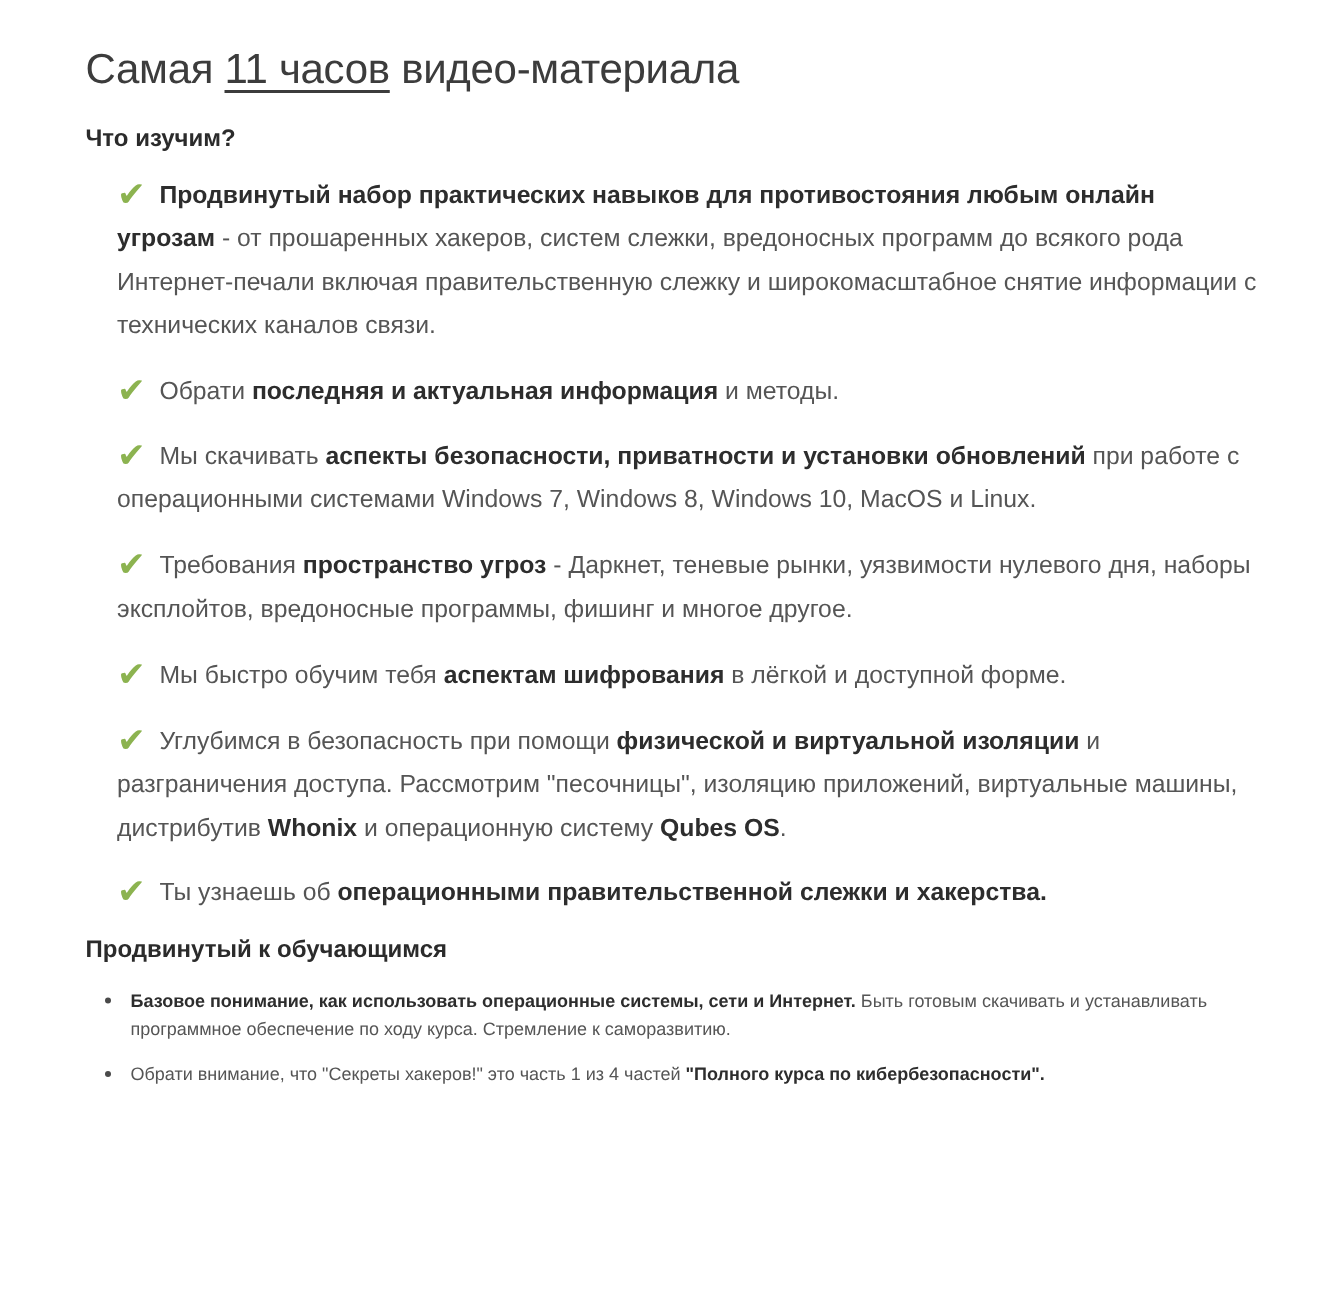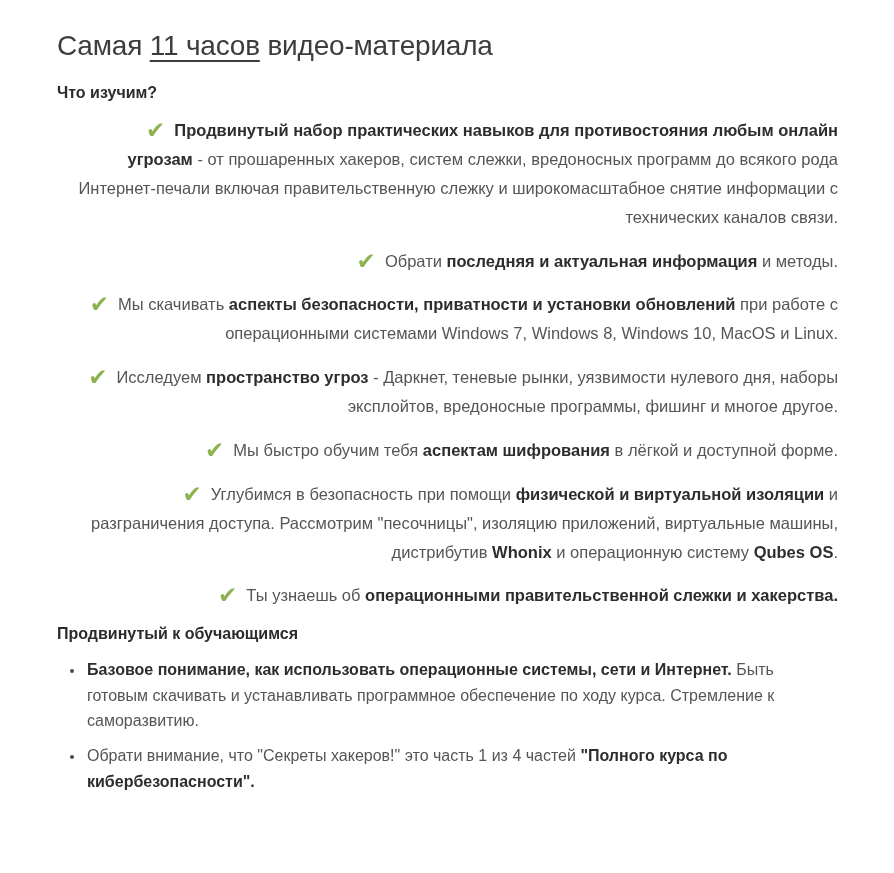--- a/index.html
+++ b/index.html
@@ -36,42 +36,41 @@
   h2.section-heading{
     margin:4px 0 14px 0;
     font-size:16px;
     font-weight:700;
     color:var(--heading-text);
   }
   ul.check-list{
     list-style:none;
     margin:0 0 4px 0;
     padding:0 0 0 21px;
-    text-align:right;
   }
   ul.check-list li{
     margin:0 0 15px 0;
     font-size:16.5px;
     line-height:1.75;
   }
   .check{
     color:var(--checkmark-green);
     font-size:23px;
     line-height:1;
     margin-right:9px;
     vertical-align:-2px;
     display:inline-block;
   }
   ul.req-list{
     margin:0;
     padding:0 0 0 28px;
   }
   ul.req-list li{
     margin:0 0 9px 0;
-    font-size:16px;
+    font-size:12px;
     line-height:1.6;
     padding-left:2px;
   }
   ul.req-list li::marker{
     color:#4a4a4a;
     font-size:13px;
   }
   .b{font-weight:700;color:var(--bold-text);}
   .r{font-weight:400;color:var(--body-text);}
 </style>
@@ -80,21 +79,21 @@
 
 <div class="panel">
   <h1 class="page-title"><span>Самая </span><span class="hours-highlight">11 часов</span><span> видео-материала</span></h1>
 
   <h2 class="section-heading">Что изучим?</h2>
 
   <ul class="check-list">
       <li><span class="check">✔</span><span class="b">Продвинутый набор практических навыков для противостояния любым онлайн угрозам</span><span class="r"> - от прошаренных хакеров, систем слежки, вредоносных программ до всякого рода Интернет-печали включая правительственную слежку и широкомасштабное снятие информации с технических каналов связи.</span></li>
       <li><span class="check">✔</span><span class="r">Обрати </span><span class="b">последняя и актуальная информация</span><span class="r"> и методы.</span></li>
       <li><span class="check">✔</span><span class="r">Мы скачивать </span><span class="b">аспекты безопасности, приватности и установки обновлений</span><span class="r"> при работе с операционными системами Windows 7, Windows 8, Windows 10, MacOS и Linux.</span></li>
-      <li><span class="check">✔</span><span class="r">Исследуем </span><span class="b">пространство угроз</span><span class="r"> - Даркнет, теневые рынки, уязвимости нулевого дня, наборы эксплойтов, вредоносные программы, фишинг и многое другое.</span></li>
+      <li><span class="check">✔</span><span class="r">Требования </span><span class="b">пространство угроз</span><span class="r"> - Даркнет, теневые рынки, уязвимости нулевого дня, наборы эксплойтов, вредоносные программы, фишинг и многое другое.</span></li>
       <li><span class="check">✔</span><span class="r">Мы быстро обучим тебя </span><span class="b">аспектам шифрования</span><span class="r"> в лёгкой и доступной форме.</span></li>
       <li><span class="check">✔</span><span class="r">Углубимся в безопасность при помощи </span><span class="b">физической и виртуальной изоляции</span><span class="r"> и разграничения доступа. Рассмотрим "песочницы", изоляцию приложений, виртуальные машины, дистрибутив </span><span class="b">Whonix</span><span class="r"> и операционную систему </span><span class="b">Qubes OS</span><span class="r">.</span></li>
       <li><span class="check">✔</span><span class="r">Ты узнаешь об </span><span class="b">операционными правительственной слежки и хакерства.</span></li>
     </ul>
 
   <h2 class="section-heading">Продвинутый к обучающимся</h2>
 
   <ul class="req-list">
       <li><span class="b">Базовое понимание, как использовать операционные системы, сети и Интернет.</span><span class="r"> Быть готовым скачивать и устанавливать программное обеспечение по ходу курса. Стремление к саморазвитию.</span></li>
       <li><span class="r">Обрати внимание, что "Секреты хакеров!" это часть 1 из 4 частей </span><span class="b">"Полного курса по кибербезопасности".</span></li>

